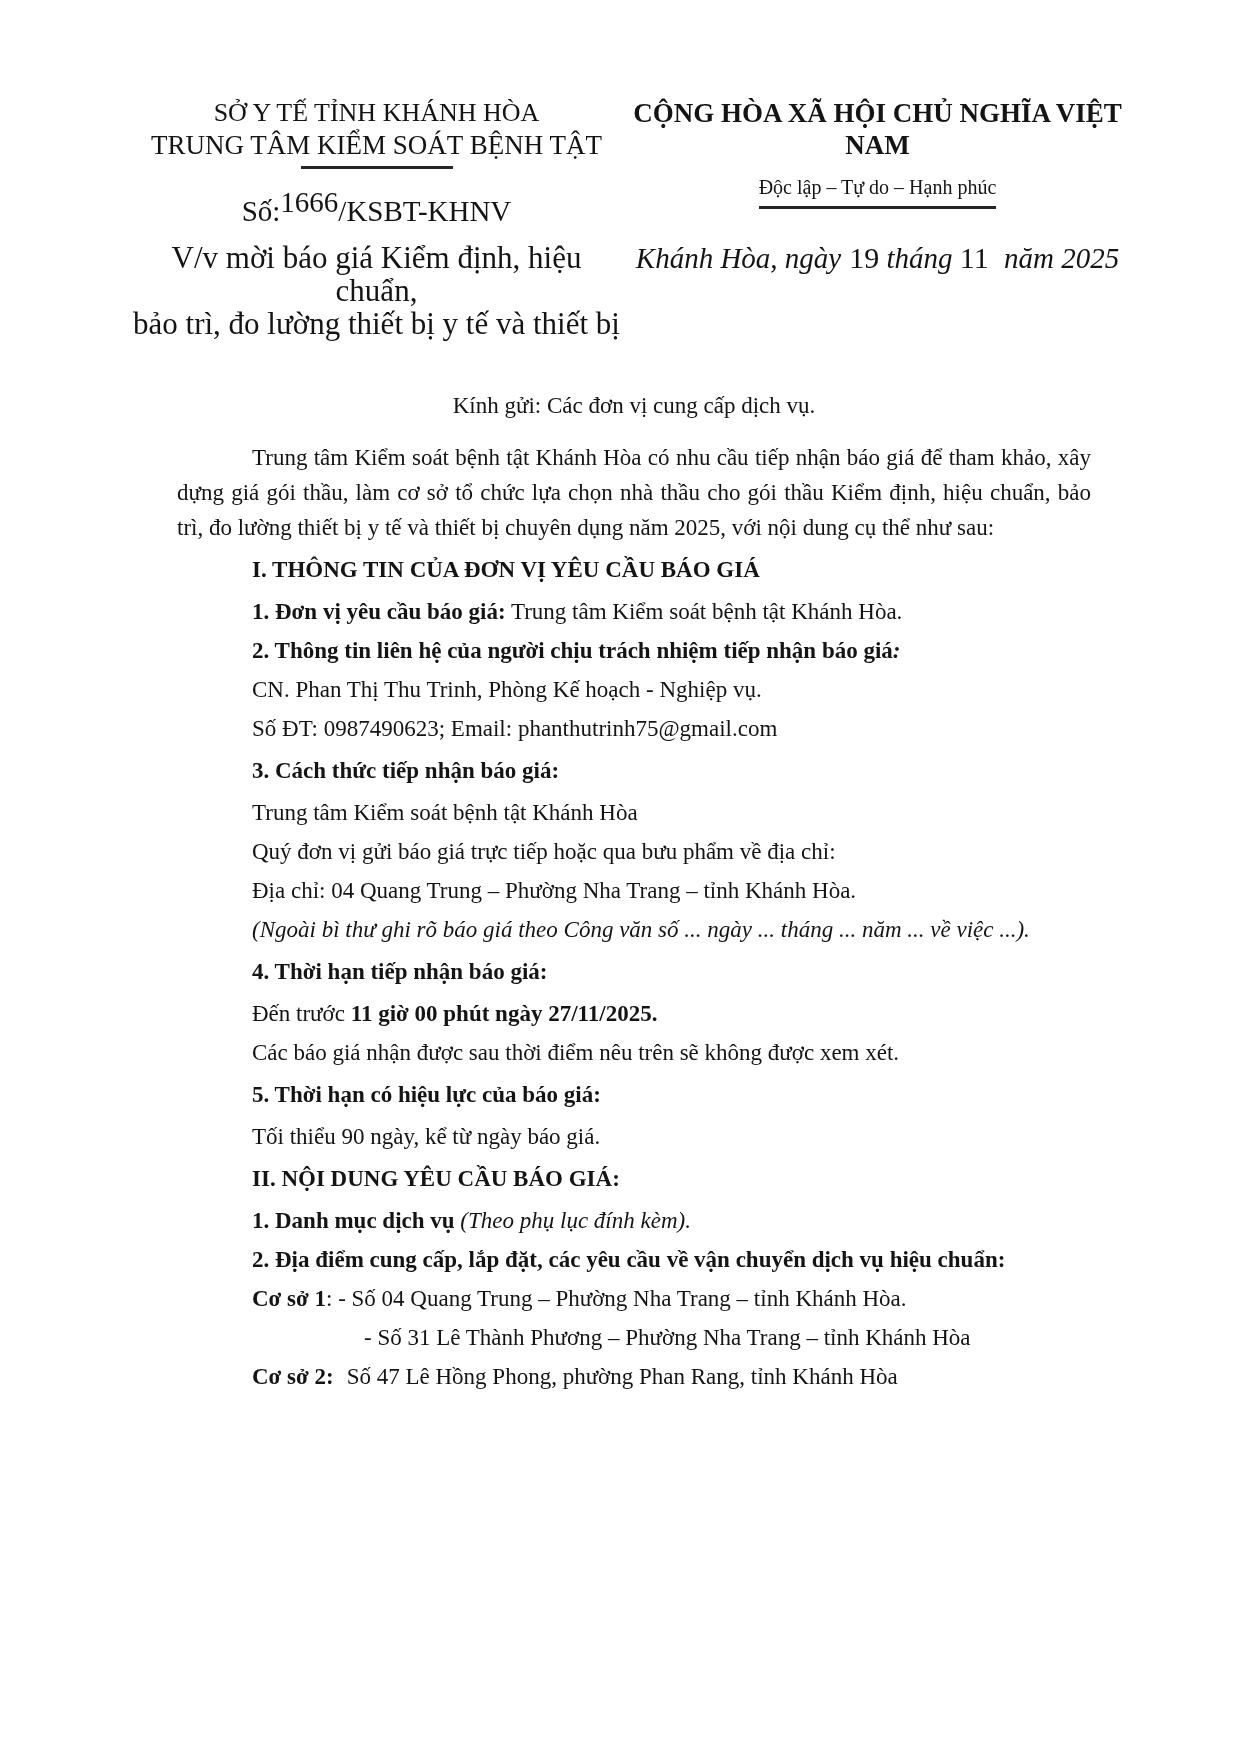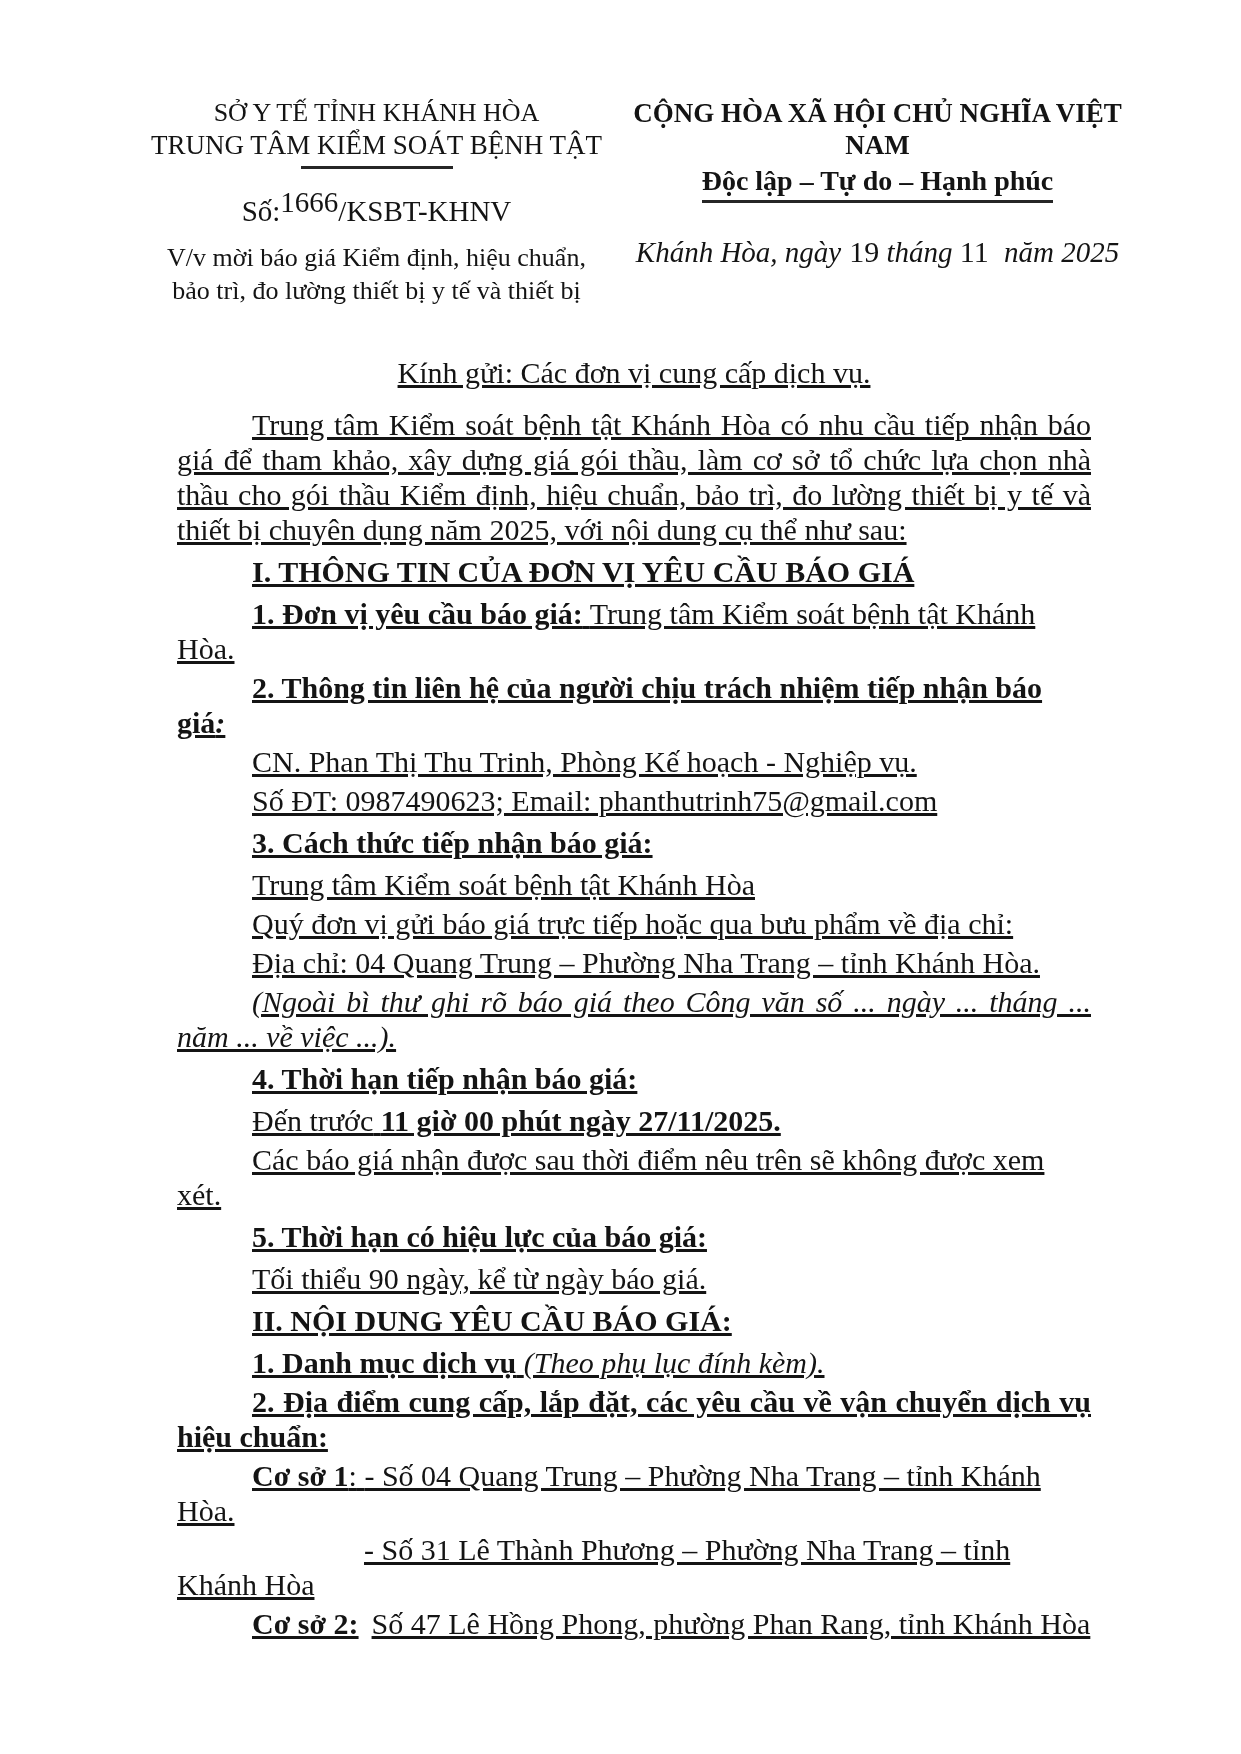--- a/index.html
+++ b/index.html
@@ -15,30 +15,30 @@
   }
   
   .header { display: flex; padding: 97px 106px 0 133px; }
   .h-left  { width: 487px; text-align: center; }
   .h-right { flex: 1; text-align: center; }
   .org-parent { font-size: 26px; line-height: 31px; }
   .org-name   { font-size: 27px; font-weight: normal; line-height: 34px; }
   .short-rule { width: 152px; border-top: 3px solid #262626; margin: 4px auto 0; }
   .doc-number { font-size: 29px; line-height: 36px; margin-top: 24px; }
   .doc-num-fill { position: relative; top: -9px; }
-  .subject { font-size: 26px; line-height: 33px; margin-top: 12px; }
+  .subject { font-size: 31px; line-height: 33px; margin-top: 12px; }
   .country { font-size: 27px; font-weight: bold; line-height: 32px; }
-  .motto   { font-size: 28px; font-weight: bold; line-height: 34px; margin-top: 3px; }
+  .motto   { font-size: 20px; font-weight: normal; line-height: 34px; margin-top: 9px; }
   .motto-underline { display: inline-block; border-bottom: 3px solid #262626; padding-bottom: 2px; }
   .date-line { font-size: 29px; font-style: italic; margin-top: 32px; white-space: nowrap; }
   .fill-num { font-style: normal; font-size: 30px; }
   .day-fill   { margin-left: 8px; }
   .month-fill { margin-right: 8px; }
   
-  .body { margin: 48px 150px 0 177px; font-size: 30px; line-height: 35px; text-decoration: underline; }
+  .body { margin: 48px 150px 0 177px; font-size: 23px; line-height: 35px; }
   .body p { margin: 4px 0; }
   .indent  { text-indent: 75px; }
   .indent2 { text-indent: 187px; }
   .justify { text-align: justify; }
   .b { font-weight: bold; }
   .i { font-style: italic; }
   .salutation { text-align: center; margin: 0 0 17px 0 !important; }
   .head-line { margin: 7px 0 !important; }
   .sp2 { display: inline-block; width: 13px; }
 </style>

